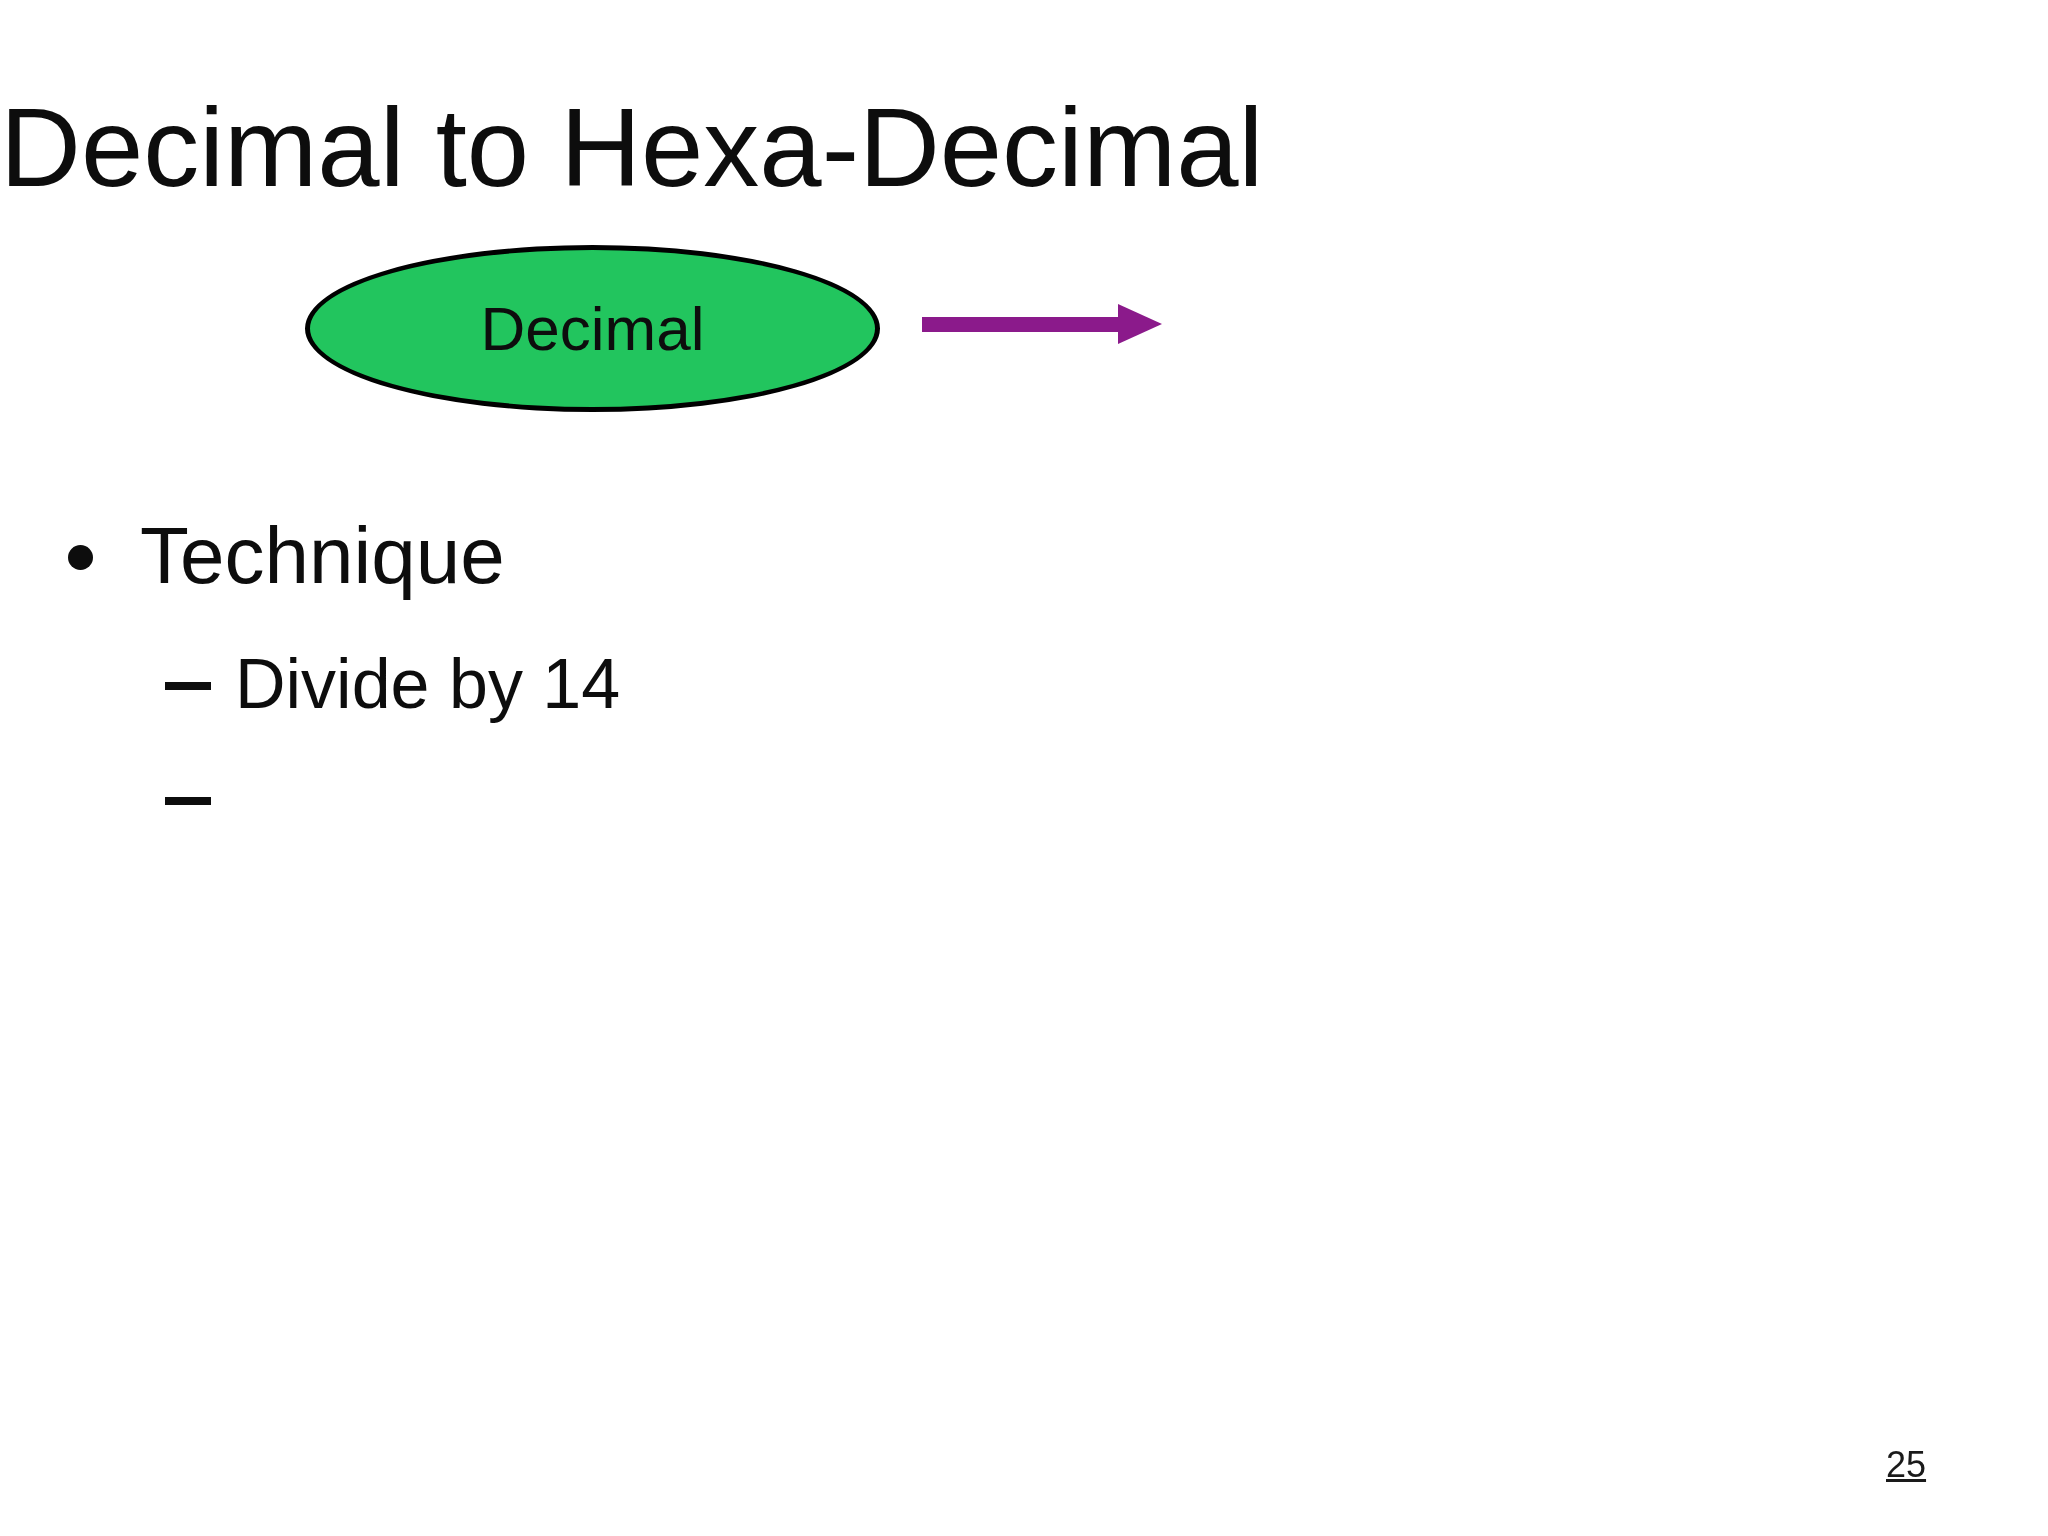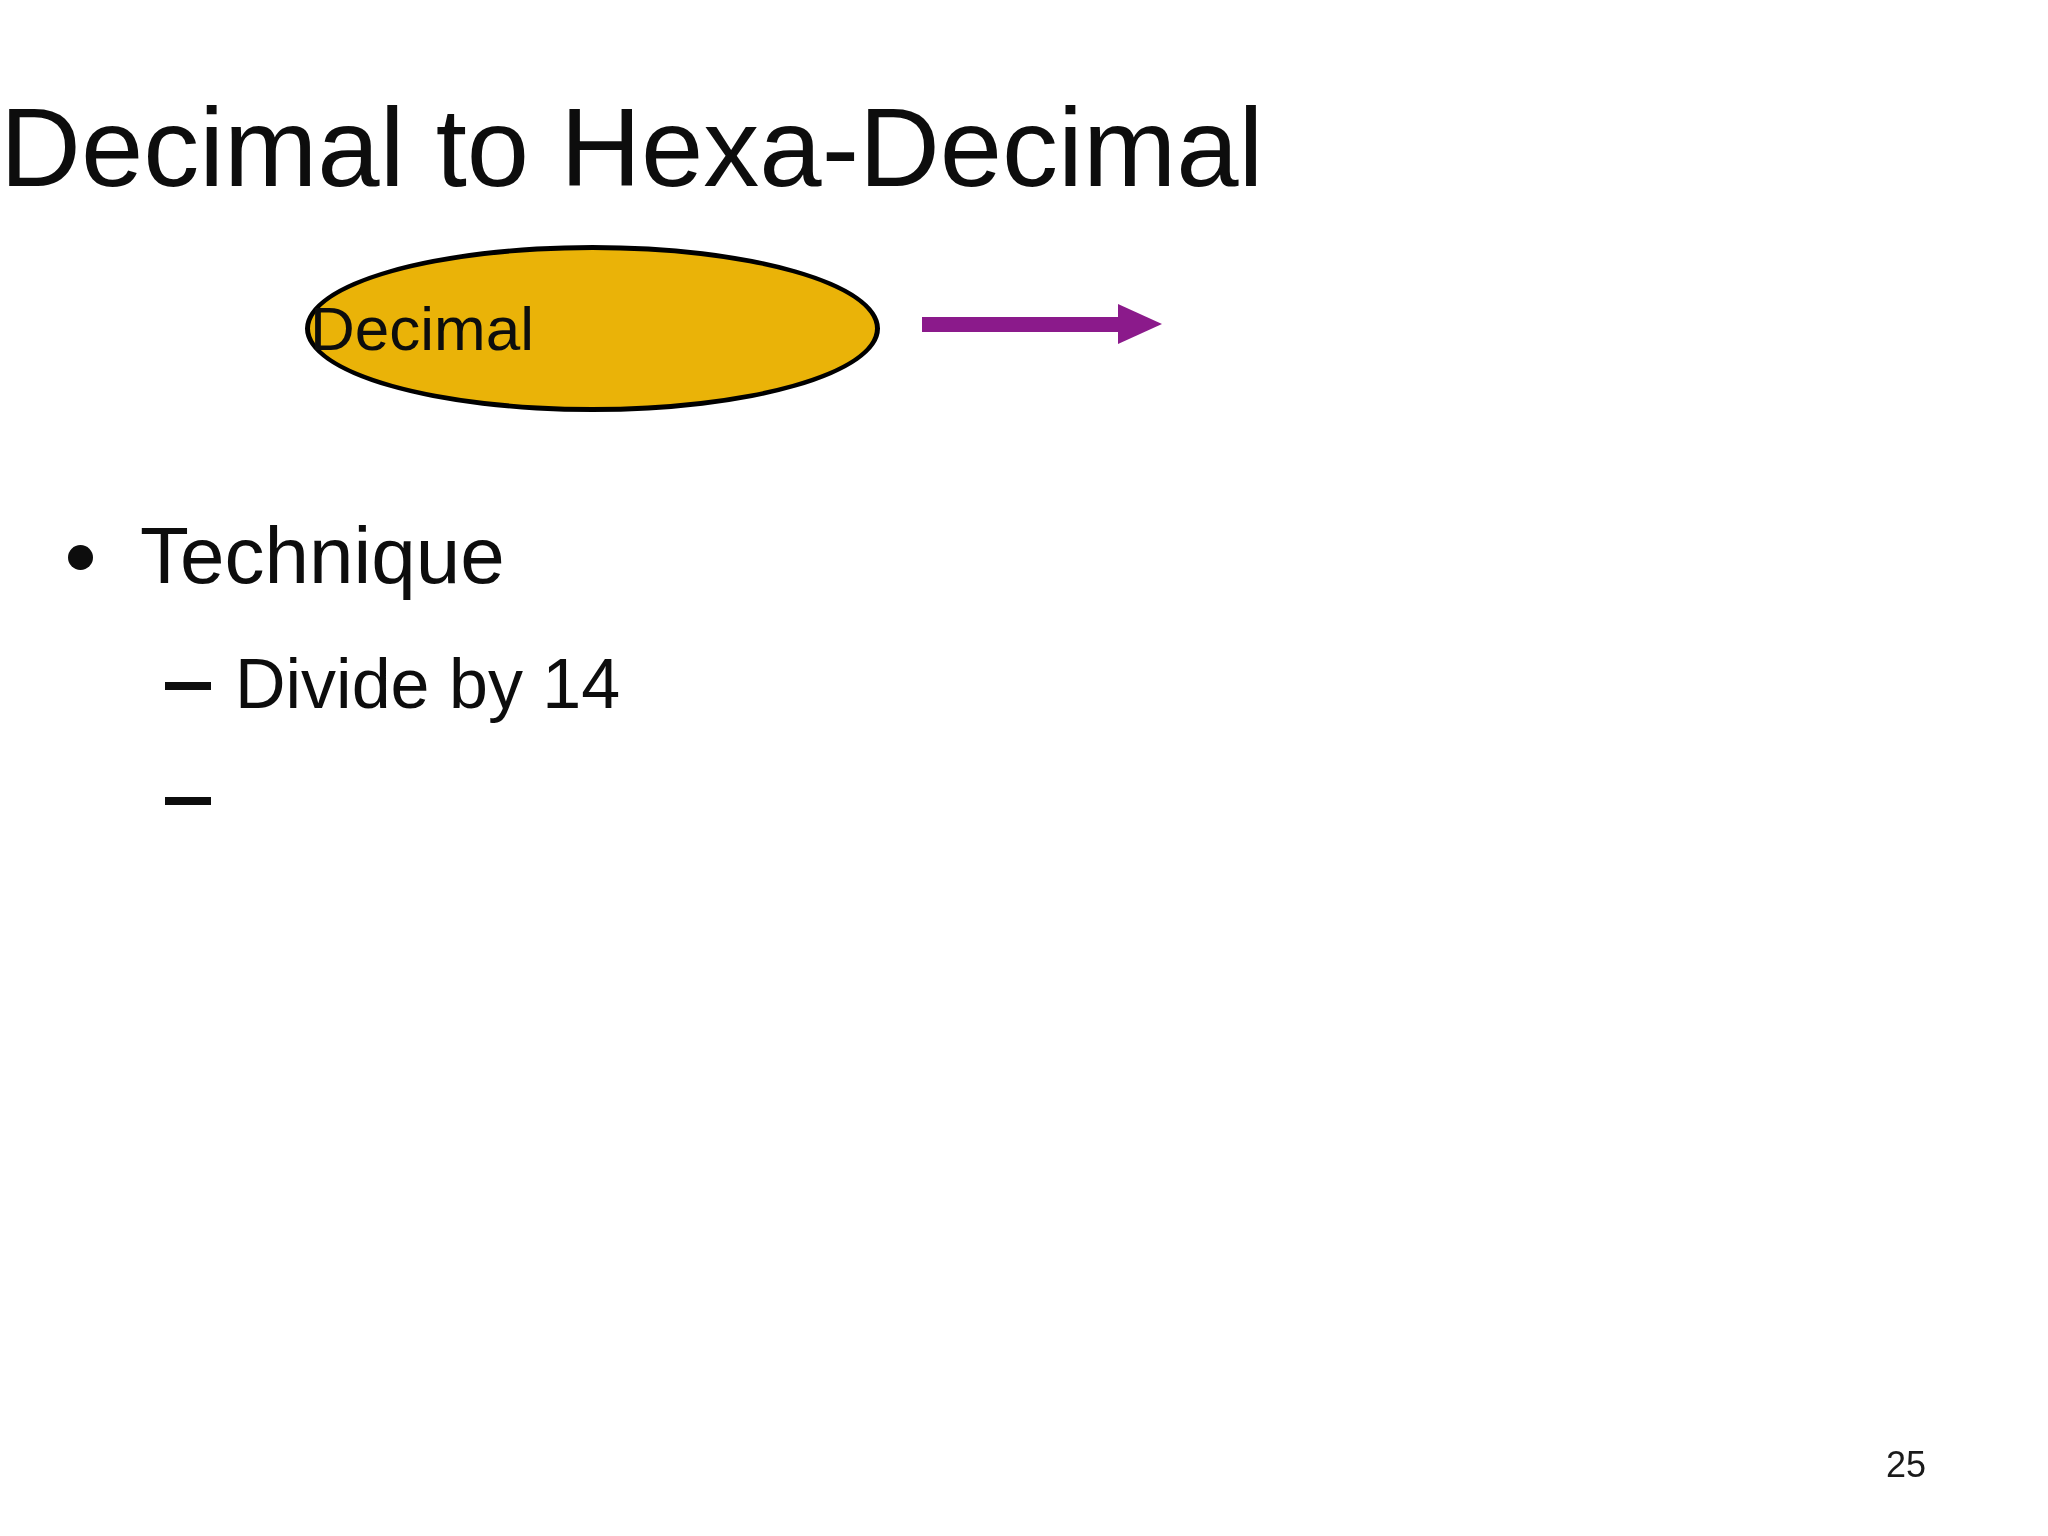--- a/index.html
+++ b/index.html
@@ -22,26 +22,26 @@
     left: 0;
     width: 100%;
     font-size: 112px;
     line-height: 1.1;
     color: #0d0d0d;
     white-space: nowrap;
   }
   .node {
     position: absolute;
     box-sizing: border-box;
-    background: #eab308;
+    background: #22c55e;
     border: 5px solid #000000;
     border-radius: 50%;
     display: flex;
     align-items: center;
-    justify-content: flex-start;
+    justify-content: center;
     font-size: 62px;
     color: #0d0d0d;
     white-space: nowrap;
   }
   .node-decimal {
     left: 305px;
     top: 245px;
     width: 575px;
     height: 167px;
   }
@@ -93,20 +93,21 @@
     white-space: nowrap;
   }
   .sub-1 { top: 646px; }
   .sub-2 { top: 761px; }
   .page-number {
     position: absolute;
     left: 1886px;
     top: 1444px;
     font-size: 36px;
     color: #1a1a1a;
+    text-decoration: underline;
   }
 </style>
 </head>
 <body>
 
 <div class="slide">
 
   <div class="slide-title">Decimal to Hexa-Decimal</div>
 
   <div class="node node-decimal">

